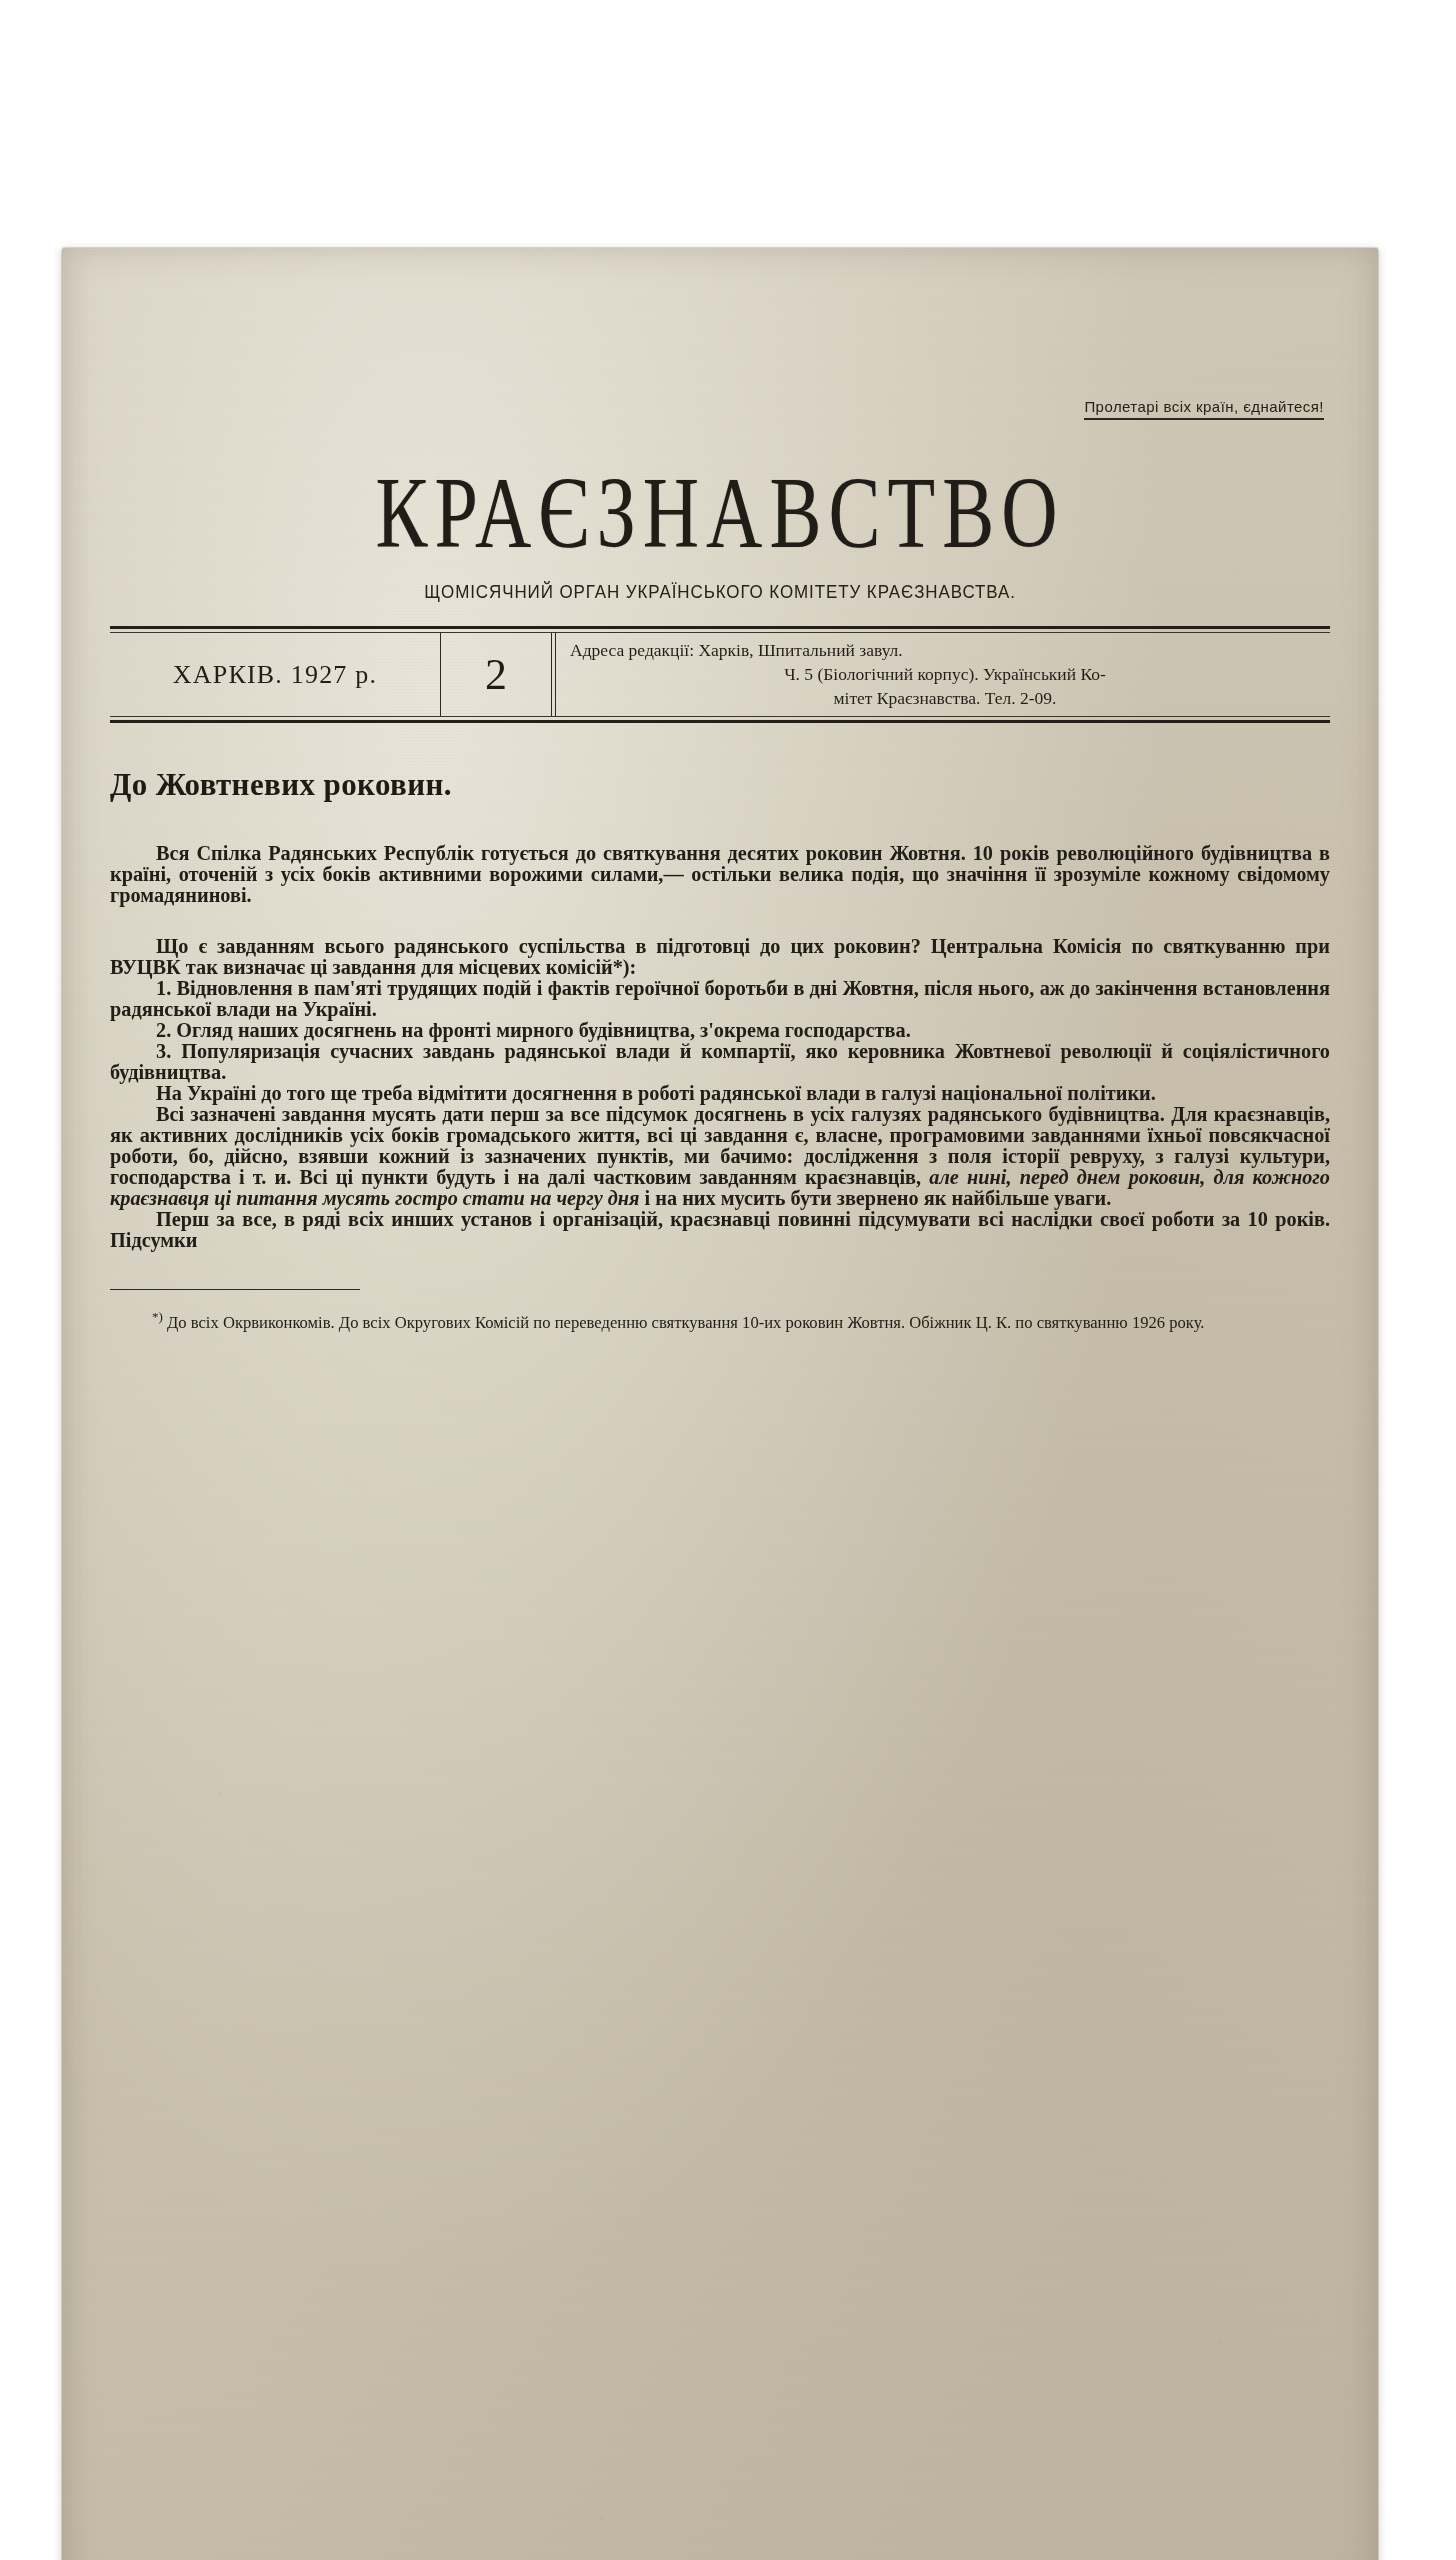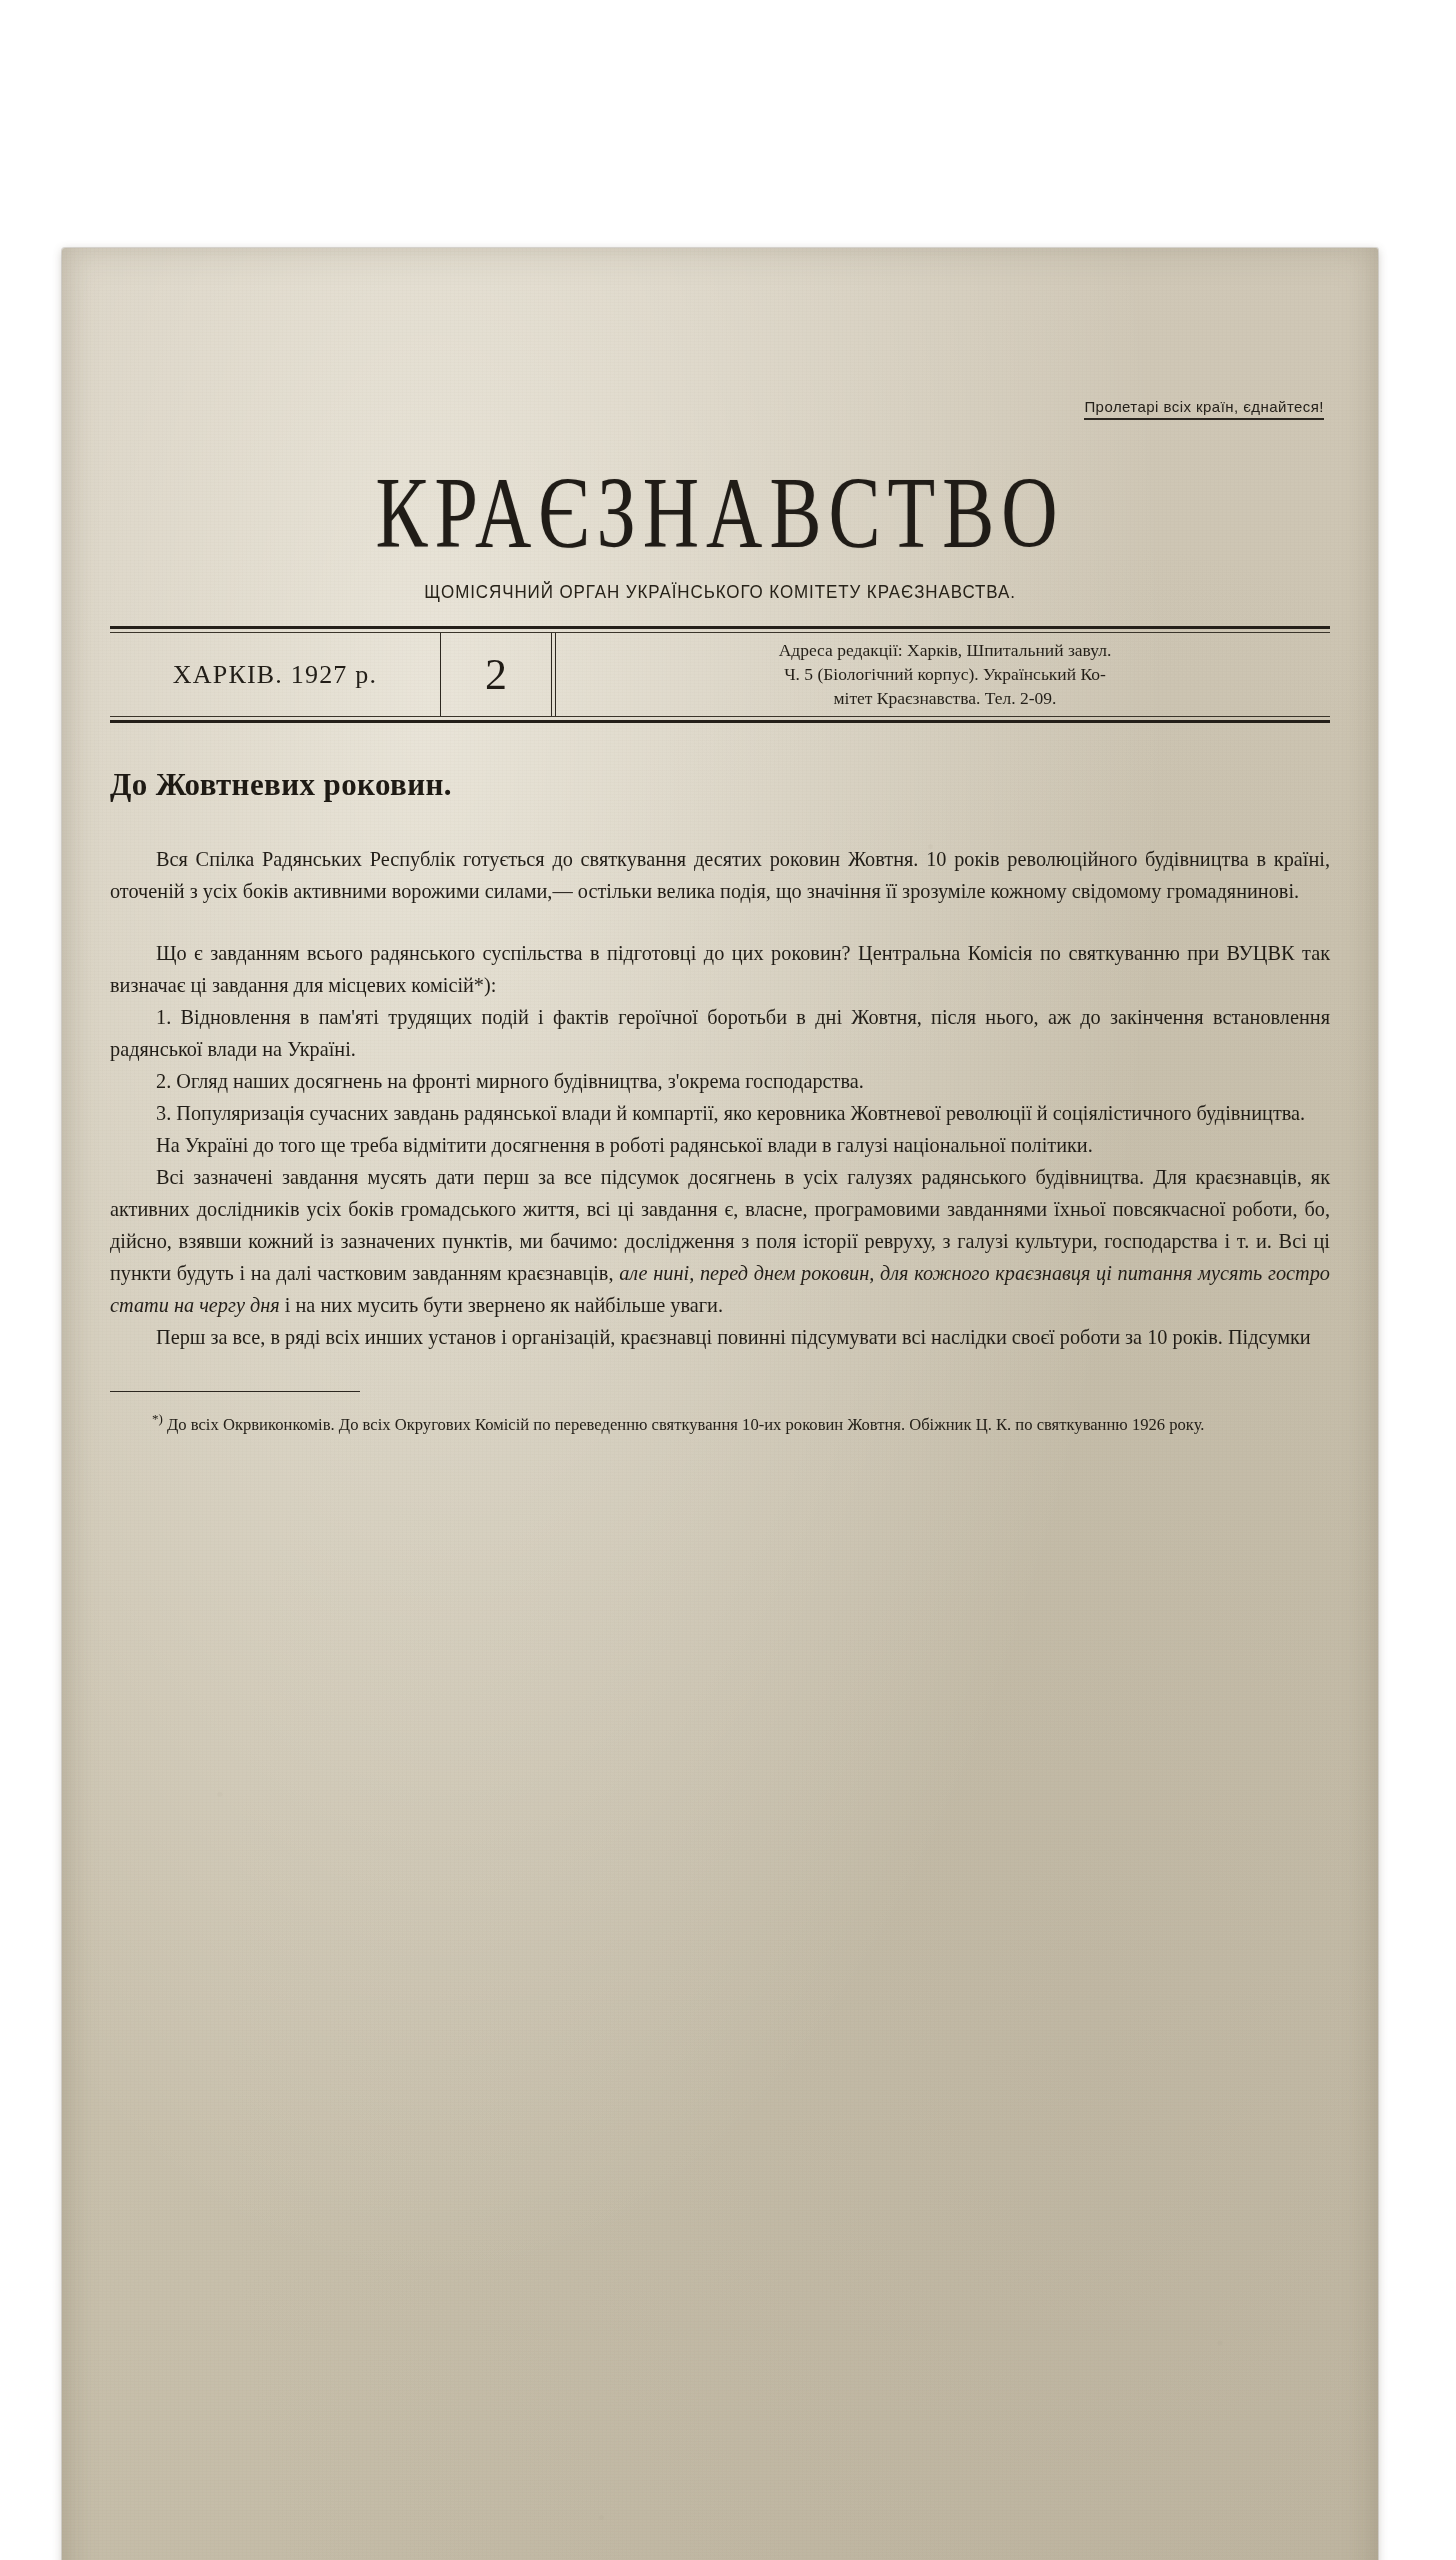--- a/index.html
+++ b/index.html
@@ -151,21 +151,21 @@
   .imprint-addr {
     flex: 1 1 auto;
     padding: 6px 10px 6px 18px;
     font-size: 17.5px;
     line-height: 1.36;
     color: #231f18;
     text-align: center;
     font-family: "Liberation Serif", "DejaVu Serif", serif;
   }
   .imprint-addr .ln { display: block; }
-  .imprint-addr .ln1 { text-align: center; }
+  .imprint-addr .ln1 { text-align: left; }
 
   
   .article {
     padding: 0 48px;
   }
   .byline-wrap { margin-top: 52px; }
   .byline {
     display: inline-block;
     font-family: "Liberation Sans", "DejaVu Sans", sans-serif;
     font-size: 19px;
@@ -180,25 +180,26 @@
     font-weight: 700;
     letter-spacing: .4px;
     color: #1e1a14;
     margin: 44px 0 0 0;
     font-family: "Liberation Serif", "DejaVu Serif", serif;
   }
 
   .body {
     margin-top: 40px;
     font-size: 20.3px;
-    line-height: 32px;
+    line-height: 21px;
     color: #211d17;
     text-align: justify;
     text-justify: inter-word;
     hyphens: manual;
+    font-weight: bold;
   }
   .body p {
     margin: 0;
     text-indent: 46px;
   }
   .body p.gap { margin-top: 30px; }
   .body i { font-style: italic; }
 
   
   .footnote-zone {

